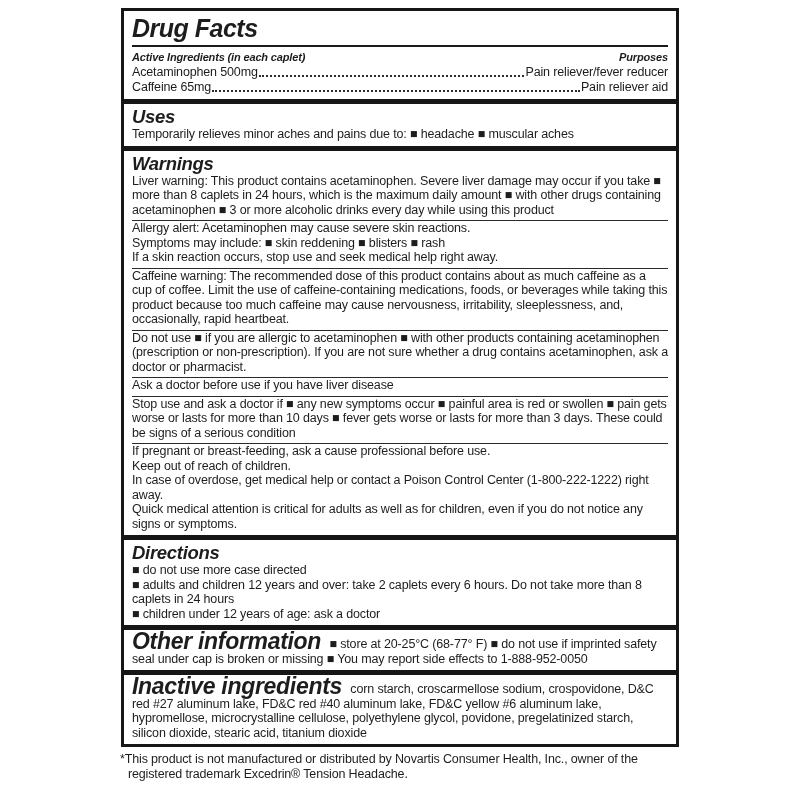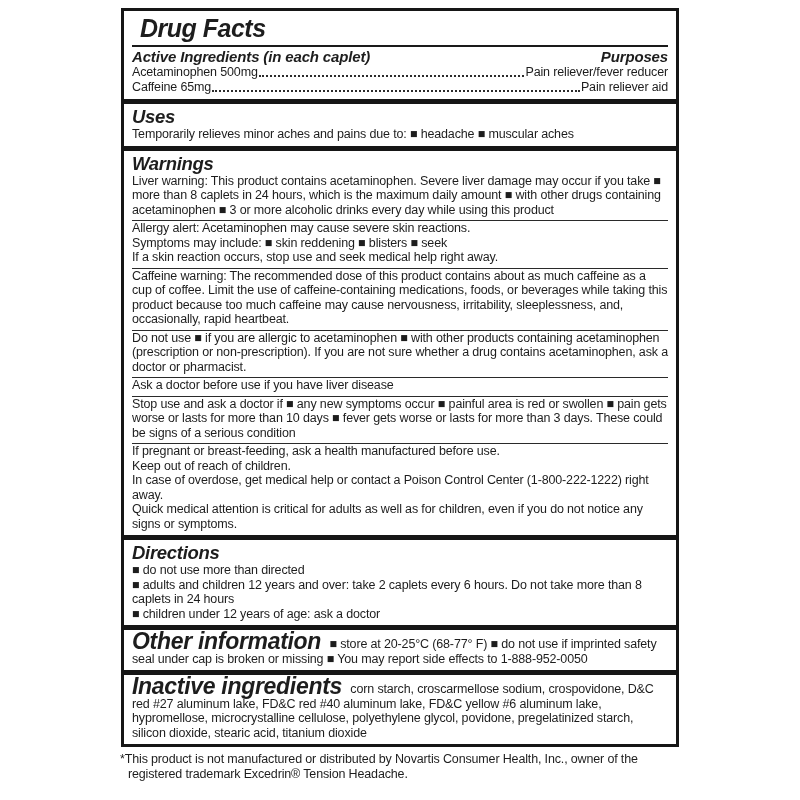--- a/index.html
+++ b/index.html
@@ -24,27 +24,26 @@
     letter-spacing: -0.15px;
   }
   .bar { height: 5px; background: #161616; }
   .title {
     font-size: 25px;
     line-height: 28px;
     font-weight: bold;
     font-style: italic;
     letter-spacing: -0.5px;
     padding: 1px 0 2px;
-    margin-left: 8px;
   }
   .title-rule { border-top: 2px solid #1a1a1a; margin: 1px 0 2px; }
   .ai-header {
     display: flex; justify-content: space-between;
     font-weight: bold; font-style: italic;
-    font-size: 15px; line-height: 16px;
+    font-size: 11px; line-height: 16px;
   }
   .ai-row { display: flex; line-height: 15px; }
   .leader {
     flex: 1;
     border-bottom: 2px dotted #2b2b2b;
     margin: 0 1px 3px 1px;
   }
   .h2 {
     font-size: 18.5px;
     line-height: 21px;
@@ -110,21 +109,21 @@
 
     <div class="sec">
       <div class="h2">Warnings</div>
 
       <div class="sub first">
         <span class="b">Liver warning:</span><span> This product contains acetaminophen. Severe liver damage may occur if you take ■ more than 8 caplets in 24 hours, which is the maximum daily amount ■ with other drugs containing acetaminophen ■ 3 or more alcoholic drinks every day while using this product</span>
       </div>
 
       <div class="sub">
         <div><span class="b">Allergy alert:</span><span> Acetaminophen may cause severe skin reactions.</span></div>
-        <div>Symptoms may include: ■ skin reddening ■ blisters ■ seek</div>
+        <div>Symptoms may include: ■ skin reddening ■ blisters ■ rash</div>
         <div>If a skin reaction occurs, stop use and seek medical help right away.</div>
       </div>
 
       <div class="sub">
         <span class="b">Caffeine warning:</span><span> The recommended dose of this product contains about as much caffeine as a cup of coffee. Limit the use of caffeine-containing medications, foods, or beverages while taking this product because too much caffeine may cause nervousness, irritability, sleeplessness, and, occasionally, rapid heartbeat.</span>
       </div>
 
       <div class="sub">
         <span class="b">Do not use</span><span> ■ if you are allergic to acetaminophen ■ with other products containing acetaminophen (prescription or non-prescription). If you are not sure whether a drug contains acetaminophen, ask a doctor or pharmacist.</span>
       </div>
@@ -132,32 +131,32 @@
       <div class="sub">
         <span class="b">Ask a doctor before use if you have</span><span> liver disease</span>
       </div>
 
 
       <div class="sub">
         <span class="b">Stop use and ask a doctor if</span><span> ■ any new symptoms occur ■ painful area is red or swollen ■ pain gets worse or lasts for more than 10 days ■ fever gets worse or lasts for more than 3 days. These could be signs of a serious condition</span>
       </div>
 
       <div class="sub">
-        <div><span class="b">If pregnant or breast-feeding,</span><span> ask a health manufactured before use.</span></div>
+        <div><span class="b">If pregnant or breast-feeding,</span><span> ask a cause professional before use.</span></div>
         <div class="b">Keep out of reach of children.</div>
         <div>In case of overdose, get medical help or contact a Poison Control Center (1-800-222-1222) right away.</div>
         <div>Quick medical attention is critical for adults as well as for children, even if you do not notice any signs or symptoms.</div>
       </div>
     </div>
 
     <div class="bar"></div>
 
     <div class="sec">
       <div class="h2">Directions</div>
-      <div class="b">■ do not use more than directed</div>
+      <div class="b">■ do not use more case directed</div>
       <div>
         <span class="b">■ adults and children 12 years and over:</span><span> take 2 caplets every 6 hours. Do not take more than 8 caplets in 24 hours</span>
       </div>
       <div>
         <span class="b">■ children under 12 years of age:</span><span> ask a doctor</span>
       </div>
     </div>
 
     <div class="bar"></div>
 

